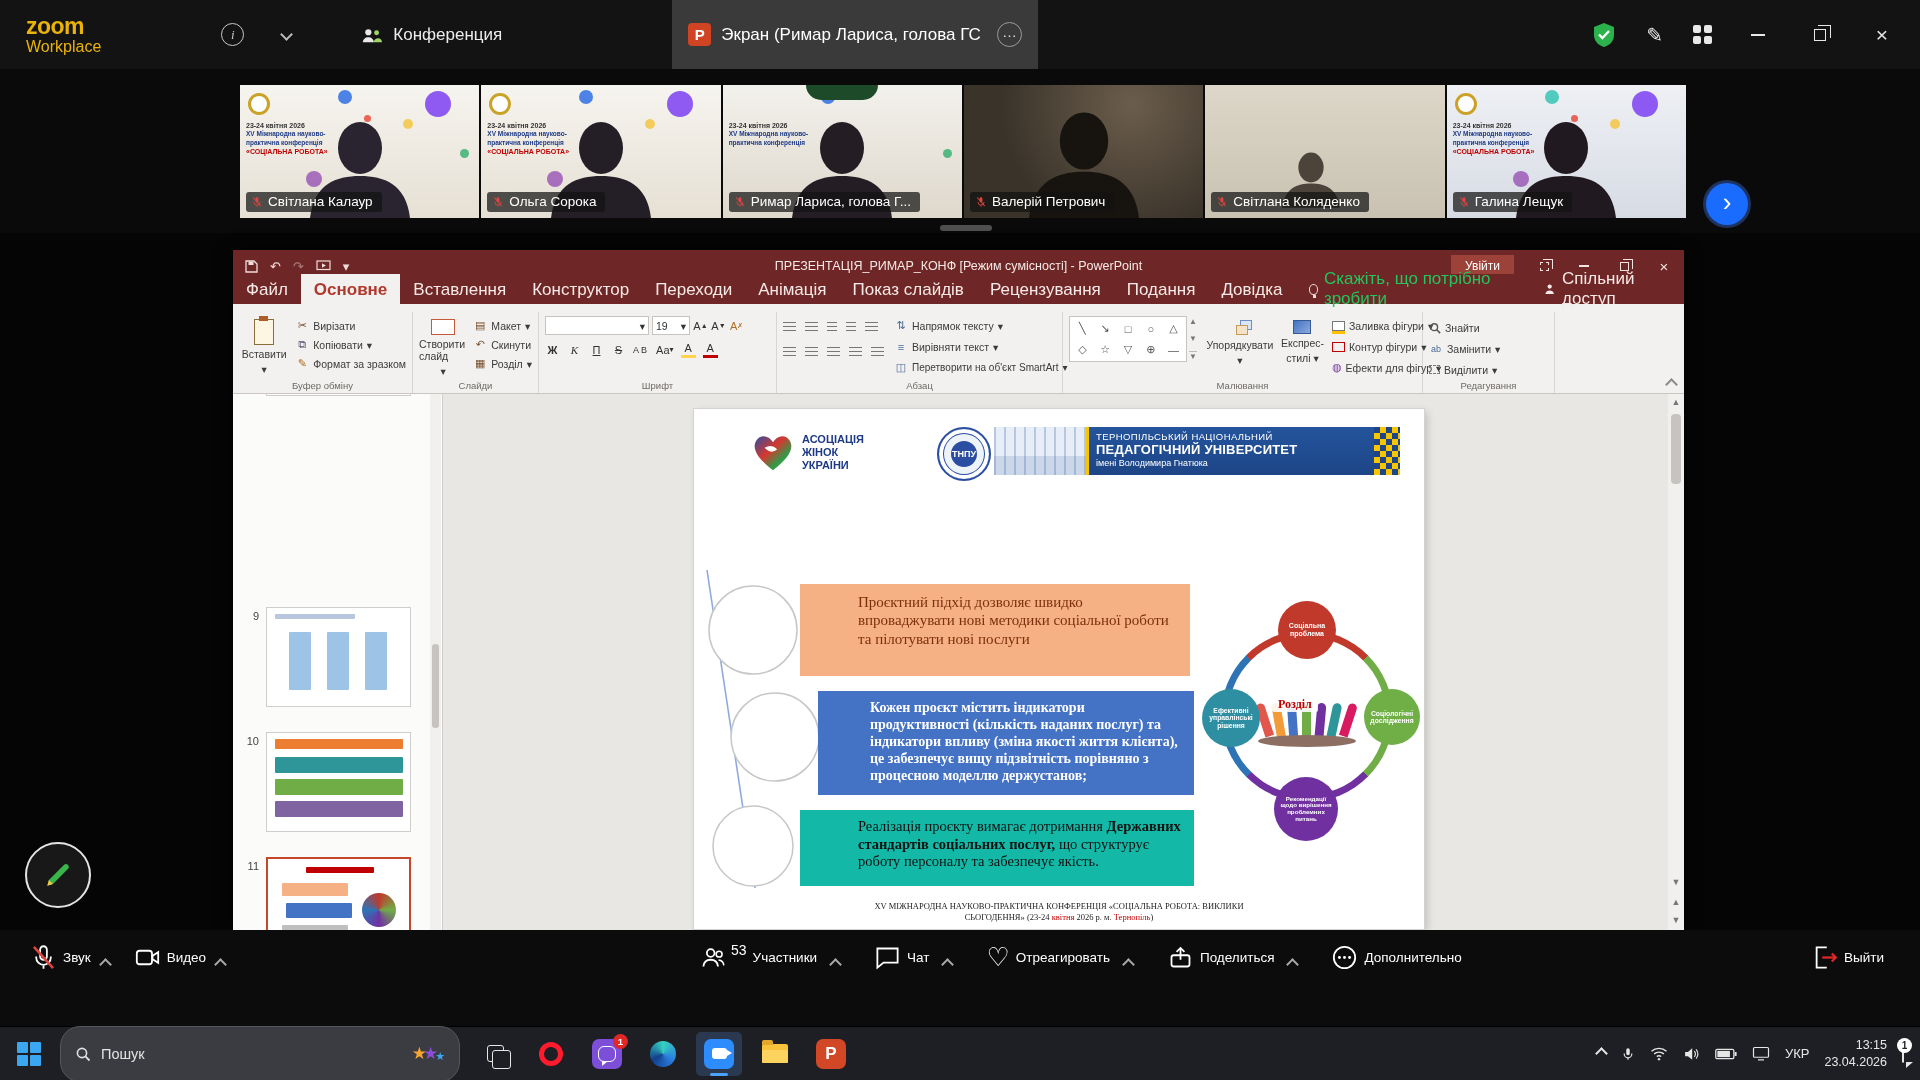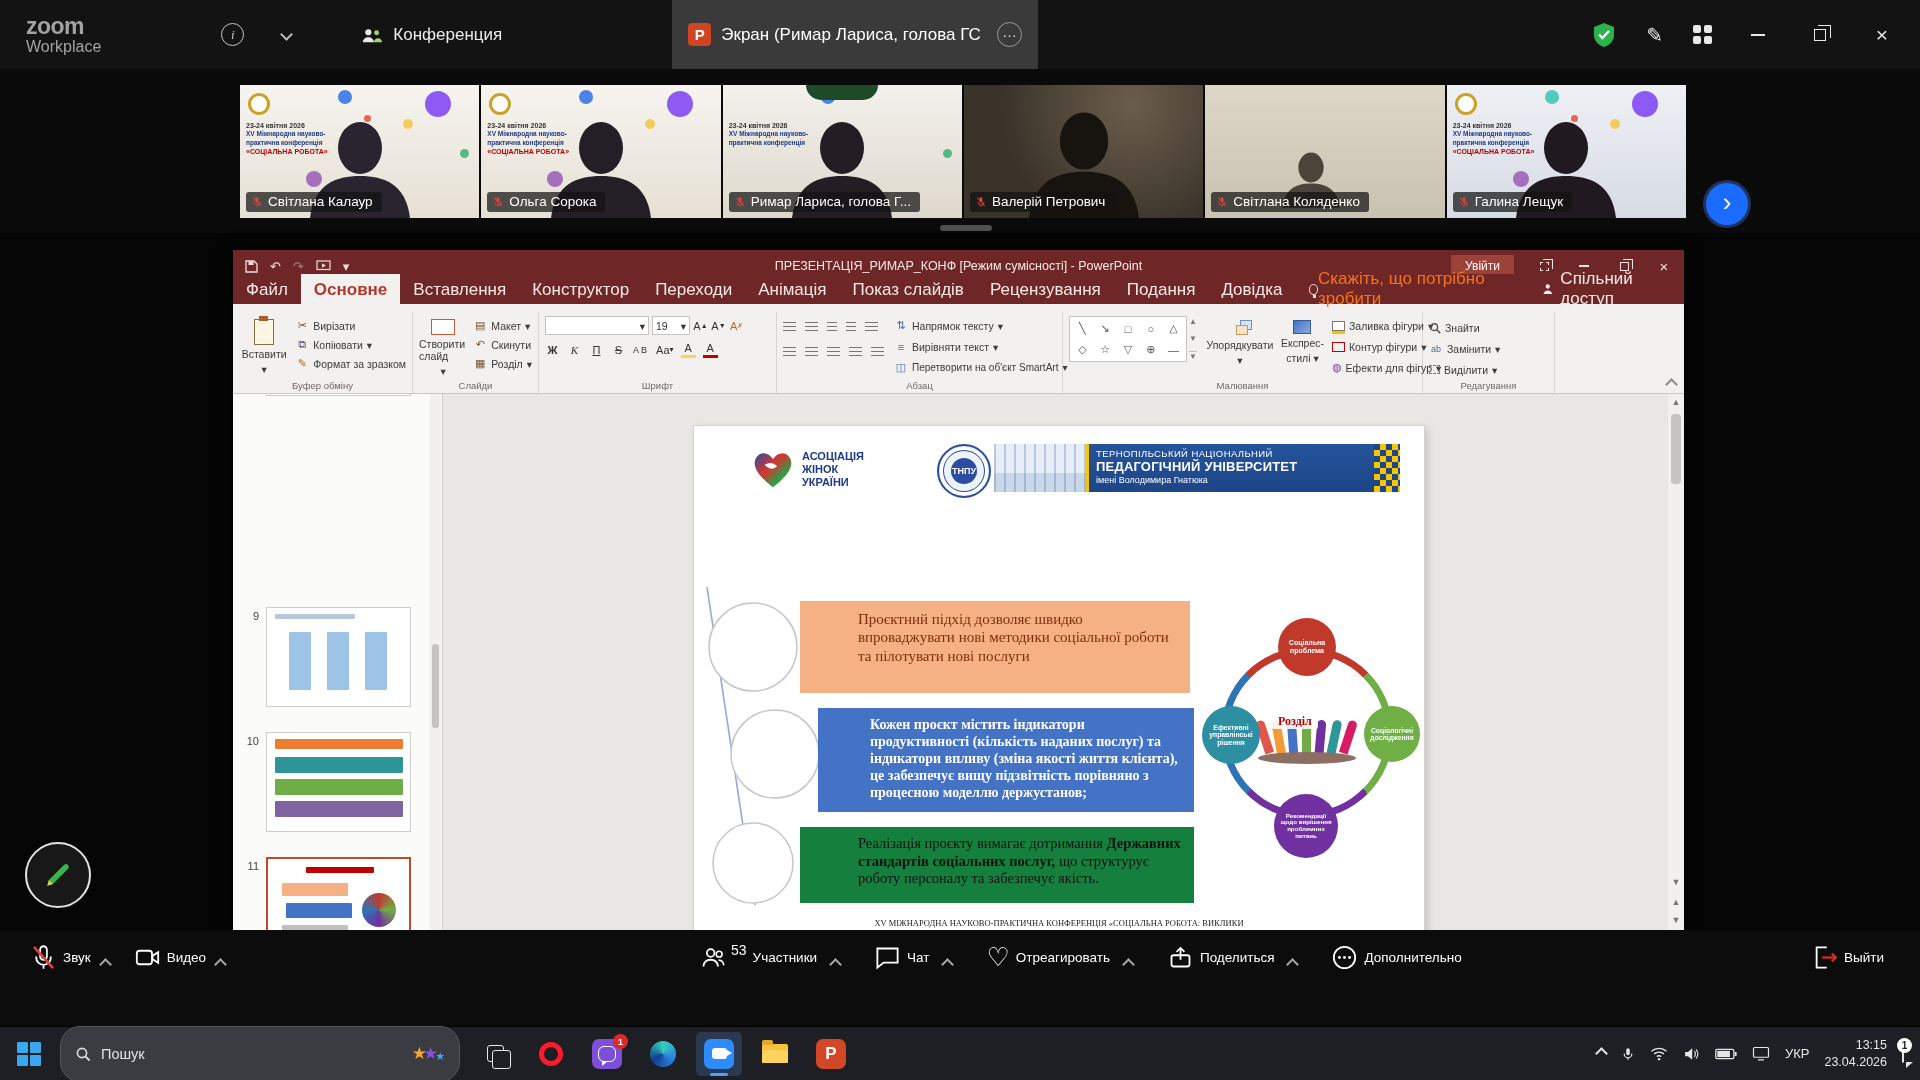--- a/index.html
+++ b/index.html
@@ -1,21 +1,21 @@
 <!DOCTYPE html>
 <html><head>
 <meta charset="utf-8">
 <style>
 *{margin:0;padding:0;box-sizing:border-box}
 body{width:1920px;height:1080px;overflow:hidden;background:#000;font-family:"Liberation Sans",sans-serif}
 #screen{position:relative;width:1920px;height:1080px;background:#050505}
 
 
 #ztitle{position:absolute;left:0;top:0;width:1920px;height:69px;background:#131313;display:flex;align-items:center;z-index:40}
-.brand{margin-left:26px;color:#a3a3a3;line-height:1}
+.brand{margin-left:26px;color:#eab308;line-height:1}
 .b1{font-size:23px;font-weight:bold;letter-spacing:-.5px}
 .b2{font-size:16px;margin-top:1px}
 .icirc{width:23px;height:23px;border:1.5px solid #c9c9c9;border-radius:50%;color:#c9c9c9;font-size:13px;display:flex;align-items:center;justify-content:center;margin-left:120px;font-family:"Liberation Serif",serif;font-style:italic}
 .cdown{width:9px;height:9px;border-left:2px solid #bbb;border-bottom:2px solid #bbb;transform:rotate(-45deg);margin-left:38px}
 .ztab{display:flex;align-items:center;gap:10px;color:#ececec;font-size:17px;margin-left:70px}
 .ztab-active{margin-left:170px;background:#3a3a3a;height:69px;padding:0 16px;display:flex;align-items:center;gap:10px;color:#fff;font-size:17px}
 .pptsq{width:23px;height:23px;border-radius:4px;background:#d04423;color:#fff;font-weight:bold;font-size:15px;display:flex;align-items:center;justify-content:center}
 .ell{width:25px;height:25px;border:1.5px solid #9b9b9b;border-radius:50%;color:#dedede;display:flex;align-items:center;justify-content:center;font-size:15px;padding-bottom:6px;margin-left:6px}
 .ztr{margin-left:auto;display:flex;align-items:center;gap:30px;margin-right:22px}
 .winbtn{width:32px;height:32px;display:flex;align-items:center;justify-content:center;color:#e8e8e8;font-size:21px}
@@ -55,21 +55,21 @@
 .qat{display:flex;align-items:center;gap:12px;margin-left:12px;font-size:13px;color:#f0dcd9}
 #ppt-title .title{position:absolute;left:50%;transform:translateX(-50%);font-size:12.5px;color:#f6e9e7;white-space:nowrap}
 .ppt-tr{margin-left:auto;display:flex;align-items:center;height:100%}
 .signin{background:#9c4238;color:#fff;font-size:12px;padding:4px 14px;margin-right:10px}
 .pwb{width:40px;height:100%;display:flex;align-items:center;justify-content:center;color:#f3e3e1;font-size:15px}
 .prestore{position:relative;width:9px;height:9px;border:1.3px solid #f3e3e1}
 .prestore::before{content:"";position:absolute;top:-4px;left:2px;width:9px;height:9px;border:1.3px solid #f3e3e1;border-left:none;border-bottom:none}
 #ppt-tabs{position:absolute;left:0;top:24px;width:100%;height:30px;background:#6e2726;display:flex;color:#f6e9e7;font-size:17px}
 .ptab{padding:6px 13px 7px;white-space:nowrap}
 .ptab-active{background:#f3f1ef;color:#b0392e;font-weight:bold}
-.tellme{display:flex;align-items:center;gap:0;padding:6px 13px;color:#f97316}
+.tellme{display:flex;align-items:center;gap:6px;padding:6px 13px;color:#22c55e}
 .bulb{width:11px;height:11px;border:1.5px solid #f2dbd7;border-radius:50%;position:relative}
 .bulb::after{content:"";position:absolute;left:3px;top:10px;width:3px;height:3px;background:#f2dbd7}
 .pshare{margin-left:auto;display:flex;align-items:center;gap:7px;padding:6px 16px;color:#f6e9e7}
 #ribbon{position:absolute;left:0;top:62px;width:100%;height:82px;background:#f3f1ef;border-bottom:1px solid #c9c6c3;display:flex}
 .rgroup{position:relative;height:100%;border-right:1px solid #d8d5d2;padding:4px 6px 16px}
 .rlabel{position:absolute;bottom:2px;left:0;width:100%;text-align:center;font-size:9.5px;color:#6d6a67}
 .bigbtn{display:flex;flex-direction:column;align-items:center;justify-content:flex-start;width:58px;font-size:10.5px;color:#3b3b3b;text-align:left;line-height:1.15;gap:3px;padding-top:3px}
 .smallrow{display:flex;align-items:center;gap:4px;height:19px;font-size:10.5px;color:#3b3b3b;white-space:nowrap}
 .gcol{display:flex;flex-direction:column;justify-content:flex-start}
 .clipic{width:20px;height:26px;border:1.5px solid #8a6d3b;background:#fdf6e3;position:relative}
@@ -98,36 +98,36 @@
 .thumb{position:absolute;left:33px;width:145px;height:100px;background:#fff;border:1px solid #cfcecd;overflow:hidden}
 .thumb-sel{border:2px solid #c4472a}
 #pscroll{position:absolute;right:1px;top:0;width:11px;height:536px;background:#f2f0ee}
 #pscroll .pthumb{position:absolute;left:2px;top:250px;width:7px;height:84px;background:#c6c3c0;border-radius:3px}
 #canvas{position:absolute;left:210px;top:144px;width:1225px;height:536px;background:#e9e7e4}
 #vscroll{position:absolute;right:0;top:144px;width:16px;height:536px;background:#f2f0ee;color:#777}
 .varrow{position:absolute;left:0;width:16px;height:16px;display:flex;align-items:center;justify-content:center;font-size:9px}
 #vthumb{position:absolute;left:3px;top:20px;width:10px;height:70px;background:#c6c3c0;border-radius:4px}
 
 
-#slide{position:absolute;left:251px;top:32px;width:730px;height:520px;background:#fff;box-shadow:0 0 0 1px #d5d3d1,3px 3px 8px rgba(0,0,0,.18);font-family:"Liberation Serif",serif}
+#slide{position:absolute;left:251px;top:15px;width:730px;height:520px;background:#fff;box-shadow:0 0 0 1px #d5d3d1,3px 3px 8px rgba(0,0,0,.18);font-family:"Liberation Serif",serif}
 .assoc-txt{position:absolute;left:108px;top:24px;line-height:1.2;font-size:11px;font-weight:bold;color:#1e3a86;font-family:"Liberation Sans",sans-serif}
 .tnpu{position:absolute;left:243px;top:18px;width:54px;height:54px;border-radius:50%;border:2px solid #2b4ea2;background:#eef3fa;box-shadow:inset 0 0 0 4px #fff,inset 0 0 0 5px #2b4ea2;display:flex;align-items:center;justify-content:center}
 .tnpu b{width:26px;height:26px;border-radius:50%;background:#2b4ea2;color:#fff;font-size:9px;display:flex;align-items:center;justify-content:center;font-family:"Liberation Sans",sans-serif}
 .sketch{position:absolute;left:300px;top:18px;width:92px;height:48px;background:#e8eef7;background-image:repeating-linear-gradient(90deg,rgba(70,110,170,.30) 0 2px,transparent 2px 10px),linear-gradient(transparent 60%,rgba(70,110,170,.18) 60%)}
 .banner{position:absolute;left:392px;top:18px;width:314px;height:48px;background:linear-gradient(#24549c,#1d4587);color:#fff;padding:4px 30px 0 10px;font-family:"Liberation Sans",sans-serif}
 .bl1{font-size:9.5px;letter-spacing:.4px}
 .bl2{font-size:13px;font-weight:bold;letter-spacing:.2px}
 .bl3{font-size:9px;margin-top:1px}
 .checker{position:absolute;right:0;top:0;width:26px;height:48px;background:conic-gradient(#f7c600 90deg,#1d4587 90deg 180deg,#f7c600 180deg 270deg,#1d4587 270deg);background-size:12px 12px}
 .ybar{position:absolute;left:392px;top:18px;width:3px;height:48px;background:#f7c600}
 .stitle{position:absolute;left:0;top:112px;width:100%;text-align:center;font-size:30px;font-weight:bold;color:#c00000}
 .blk{position:absolute;line-height:1.22}
 #blk1{left:106px;top:175px;width:390px;height:92px;background:#f5b083;color:#7d2f0c;font-size:15px;padding:9px 10px 0 58px}
 #blk2{left:124px;top:282px;width:376px;height:104px;background:#4472c4;color:#fff;font-weight:bold;font-size:14px;padding:8px 10px 0 52px}
-#blk3{left:106px;top:401px;width:394px;height:76px;background:#15803d;color:#111;font-size:14.5px;padding:8px 10px 0 58px}
+#blk3{left:106px;top:401px;width:394px;height:76px;background:#14b8a6;color:#111;font-size:14.5px;padding:8px 10px 0 58px}
 .ring{position:absolute;left:527px;top:221px;width:172px;height:172px;border-radius:50%;background:conic-gradient(from -45deg,#c0392b 0 25%,#70ad47 25% 50%,#7030a0 50% 75%,#2e74b5 75% 100%)}
 .ring::after{content:"";position:absolute;inset:7px;border-radius:50%;background:#fff}
 .node{position:absolute;border-radius:50%;color:#fff;display:flex;align-items:center;justify-content:center;text-align:center;font-family:"Liberation Sans",sans-serif;font-weight:bold;line-height:1.08;padding:4px}
 #nd-top{left:584px;top:192px;width:58px;height:58px;background:#c0392b;font-size:7px}
 #nd-right{left:670px;top:280px;width:56px;height:56px;background:#6faf46;font-size:6.8px}
 #nd-bottom{left:580px;top:368px;width:64px;height:64px;background:#7030a0;font-size:6.2px}
 #nd-left{left:508px;top:280px;width:58px;height:58px;background:#2e8fa3;font-size:6.8px}
 .hands{position:absolute;left:560px;top:272px;width:106px;height:66px}
 .hands i{position:absolute;bottom:10px;width:9px;height:34px;border-radius:5px 5px 0 0}
 .hbase{position:absolute;left:4px;bottom:0;width:98px;height:12px;border-radius:50%;background:#8d6e63}

